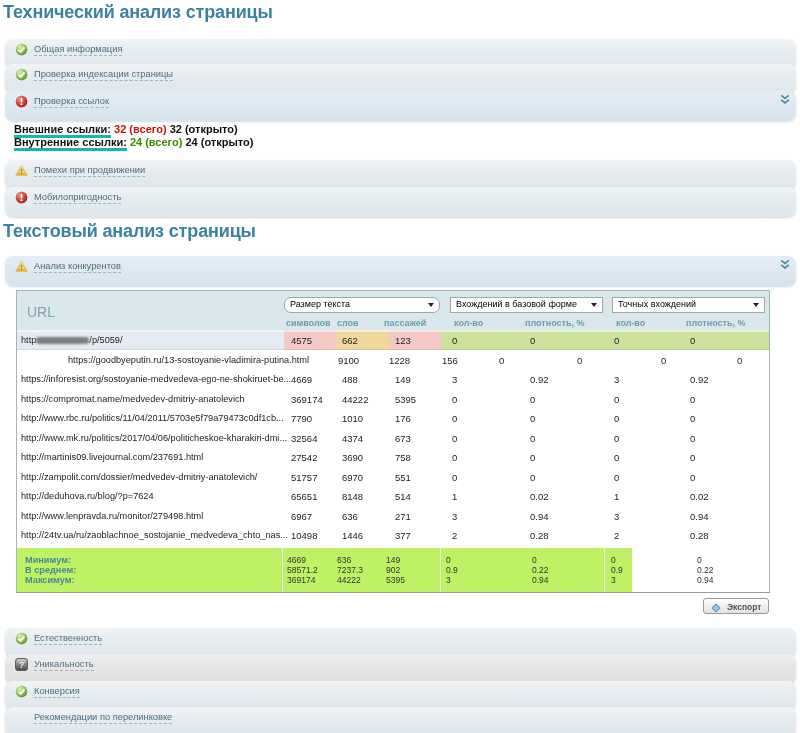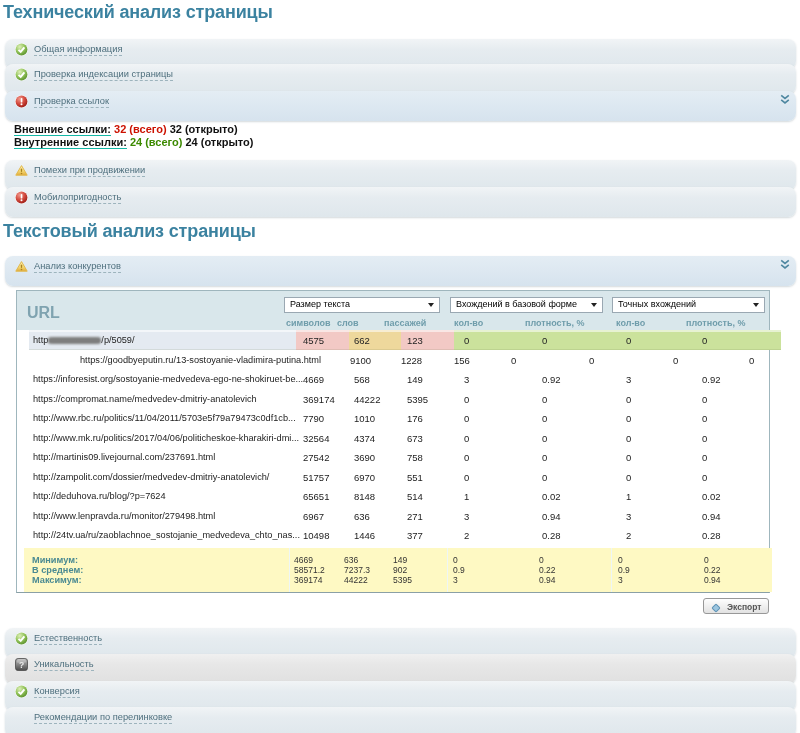--- a/index.html
+++ b/index.html
@@ -8,37 +8,37 @@
 .h1{position:absolute;left:3px;font-size:18px;font-weight:bold;color:#3b82a0;letter-spacing:-0.15px;}
 .bar{position:absolute;left:5px;width:791px;height:30px;border-radius:8px;box-shadow:0 1px 2px rgba(130,145,155,0.35);}
 .bar.top{background:linear-gradient(#f1f4f6,#e6ecf0 35%,#dfe7ec);}
 .bar.exp{background:linear-gradient(#e4edf4,#d6e3ee);}
 .bar.gray{background:linear-gradient(#f1f4f6,#e6ecf0 35%,#dfe7ec);}
 .bar.dgray{background:linear-gradient(#f0f0f0,#e7e7e7 35%,#e0e0e0);}
 .ic{position:absolute;left:10px;top:3.5px;width:13px;height:13px;}
 .blink{position:absolute;left:29px;top:4.5px;font-size:9.3px;color:#4e6f7d;border-bottom:1px dashed #9db4bd;line-height:11px;letter-spacing:0px;}
 .chev{position:absolute;right:6px;top:3px;width:10px;height:10px;}
 .txtline{position:absolute;left:14px;font-size:11px;font-weight:bold;color:#111;}
-.txtline .lab{border-bottom:1px solid #14b8a6;}
+.txtline .lab{border-bottom:3px solid #14b8a6;}
 .red{color:#cc1100;}
 .green{color:#3c8a00;}
 
 #tbl{position:absolute;left:16px;top:290px;width:754px;height:303px;border:1px solid #9fb6bd;border-bottom-color:#8aa0a6;background:#fff;box-sizing:border-box;}
 #thead{position:absolute;left:0;top:0;width:752px;height:39px;background:#d9e7eb;}
-.urlh{position:absolute;left:10px;top:13px;font-size:16px;font-weight:bold;color:#7fa3b0;}
+.urlh{position:absolute;left:10px;top:13px;font-size:14px;font-weight:normal;color:#7fa3b0;}
 .sel{position:absolute;top:6px;height:15.5px;background:#fff;border:1px solid #9aa8b2;font-size:9px;color:#000;box-sizing:border-box;line-height:13.5px;padding-left:5px;}
 .sel .arr{position:absolute;right:5px;top:5px;width:0;height:0;border-left:3.5px solid transparent;border-right:3.5px solid transparent;border-top:4px solid #222;}
 .sub{position:absolute;top:27px;font-size:9px;font-weight:bold;color:#6f9dab;}
-.row{position:absolute;left:12px;width:629px;height:19.5px;font-size:9.5px;color:#222;}
+.row{position:absolute;left:0;width:629px;height:19.5px;font-size:9.5px;color:#222;}
 .cell{position:absolute;top:0;height:100%;box-sizing:border-box;}
 .ct{position:absolute;top:4.5px;white-space:nowrap;}
 .url{font-size:9.2px;}
 .url{left:4px;}
 .v1{left:274px;}.v2{left:325px;}.v3{left:378px;}.v4{left:435px;}.v5{left:513px;}.v6{left:597px;}.v7{left:673px;}
-#sumblk{position:absolute;left:7px;top:257px;width:748px;height:44px;background:#fef9c3;font-size:8.5px;color:#333;}
+#sumblk{position:absolute;left:0;top:257px;width:615px;height:44px;background:#bef264;font-size:8.5px;color:#333;}
 .sumsep{position:absolute;top:0;width:1px;height:44px;background:#eef6f6;}
 .sumlab{position:absolute;left:8px;top:7px;font-size:9.2px;font-weight:bold;color:#4a8a92;line-height:10px;}
 .sumcol{position:absolute;top:7px;line-height:10px;}
 #exportbtn{position:absolute;left:703px;top:597.5px;width:66px;height:16px;border:1px solid #989898;border-radius:3px;background:linear-gradient(#fefefe,#e2e2e2);box-sizing:border-box;}
 #exportbtn span{position:absolute;left:23px;top:3.5px;font-size:8.5px;font-weight:bold;color:#555;}
 </style>
 </head>
 <body>
 <div id="page">
 <svg width="0" height="0" style="position:absolute">
@@ -129,21 +129,21 @@
     <span class="blink">Анализ конкурентов</span>
     <svg class="chev" viewBox="0 0 10 10">
         <path d="M1.2 1.3 L5 4.4 L8.8 1.3" stroke="#4e87a0" stroke-width="1.6" fill="none"></path>
         <path d="M1.2 5.8 L5 8.9 L8.8 5.8" stroke="#4e87a0" stroke-width="1.6" fill="none"></path>
       </svg>
   </div>
 
   <div id="tbl">
     <div id="thead">
       <div class="urlh">URL</div>
-      <div class="sel" style="left:267px;width:156px;">Размер текста<span class="arr"></span></div>
+      <div class="sel" style="left:267px;width:156px;border-radius:7px;">Размер текста<span class="arr"></span></div>
       <div class="sel" style="left:433px;width:153px;">Вхождений в базовой форме<span class="arr"></span></div>
       <div class="sel" style="left:595px;width:153px;">Точных вхождений<span class="arr"></span></div>
       <div class="sub" style="left:269px;">символов</div>
       <div class="sub" style="left:320px;">слов</div>
       <div class="sub" style="left:367px;">пассажей</div>
       <div class="sub" style="left:437px;">кол-во</div>
       <div class="sub" style="left:508px;">плотность, %</div>
       <div class="sub" style="left:599px;">кол-во</div>
       <div class="sub" style="left:669px;">плотность, %</div>
     </div>
@@ -170,21 +170,21 @@
         <span class="ct v2">1228</span>
         <span class="ct v3">156</span>
         <span class="ct v4">0</span>
         <span class="ct v5">0</span>
         <span class="ct v6">0</span>
         <span class="ct v7">0</span>
       </div>
     <div class="row" style="top:78.5px;">
         <span class="ct url">https://inforesist.org/sostoyanie-medvedeva-ego-ne-shokiruet-be...</span>
         <span class="ct v1">4669</span>
-        <span class="ct v2">568</span>
+        <span class="ct v2">488</span>
         <span class="ct v3">149</span>
         <span class="ct v4">3</span>
         <span class="ct v5">0.92</span>
         <span class="ct v6">3</span>
         <span class="ct v7">0.92</span>
       </div>
     <div class="row" style="top:98px;">
         <span class="ct url">https://compromat.name/medvedev-dmitriy-anatolevich</span>
         <span class="ct v1">369174</span>
         <span class="ct v2">44222</span>

